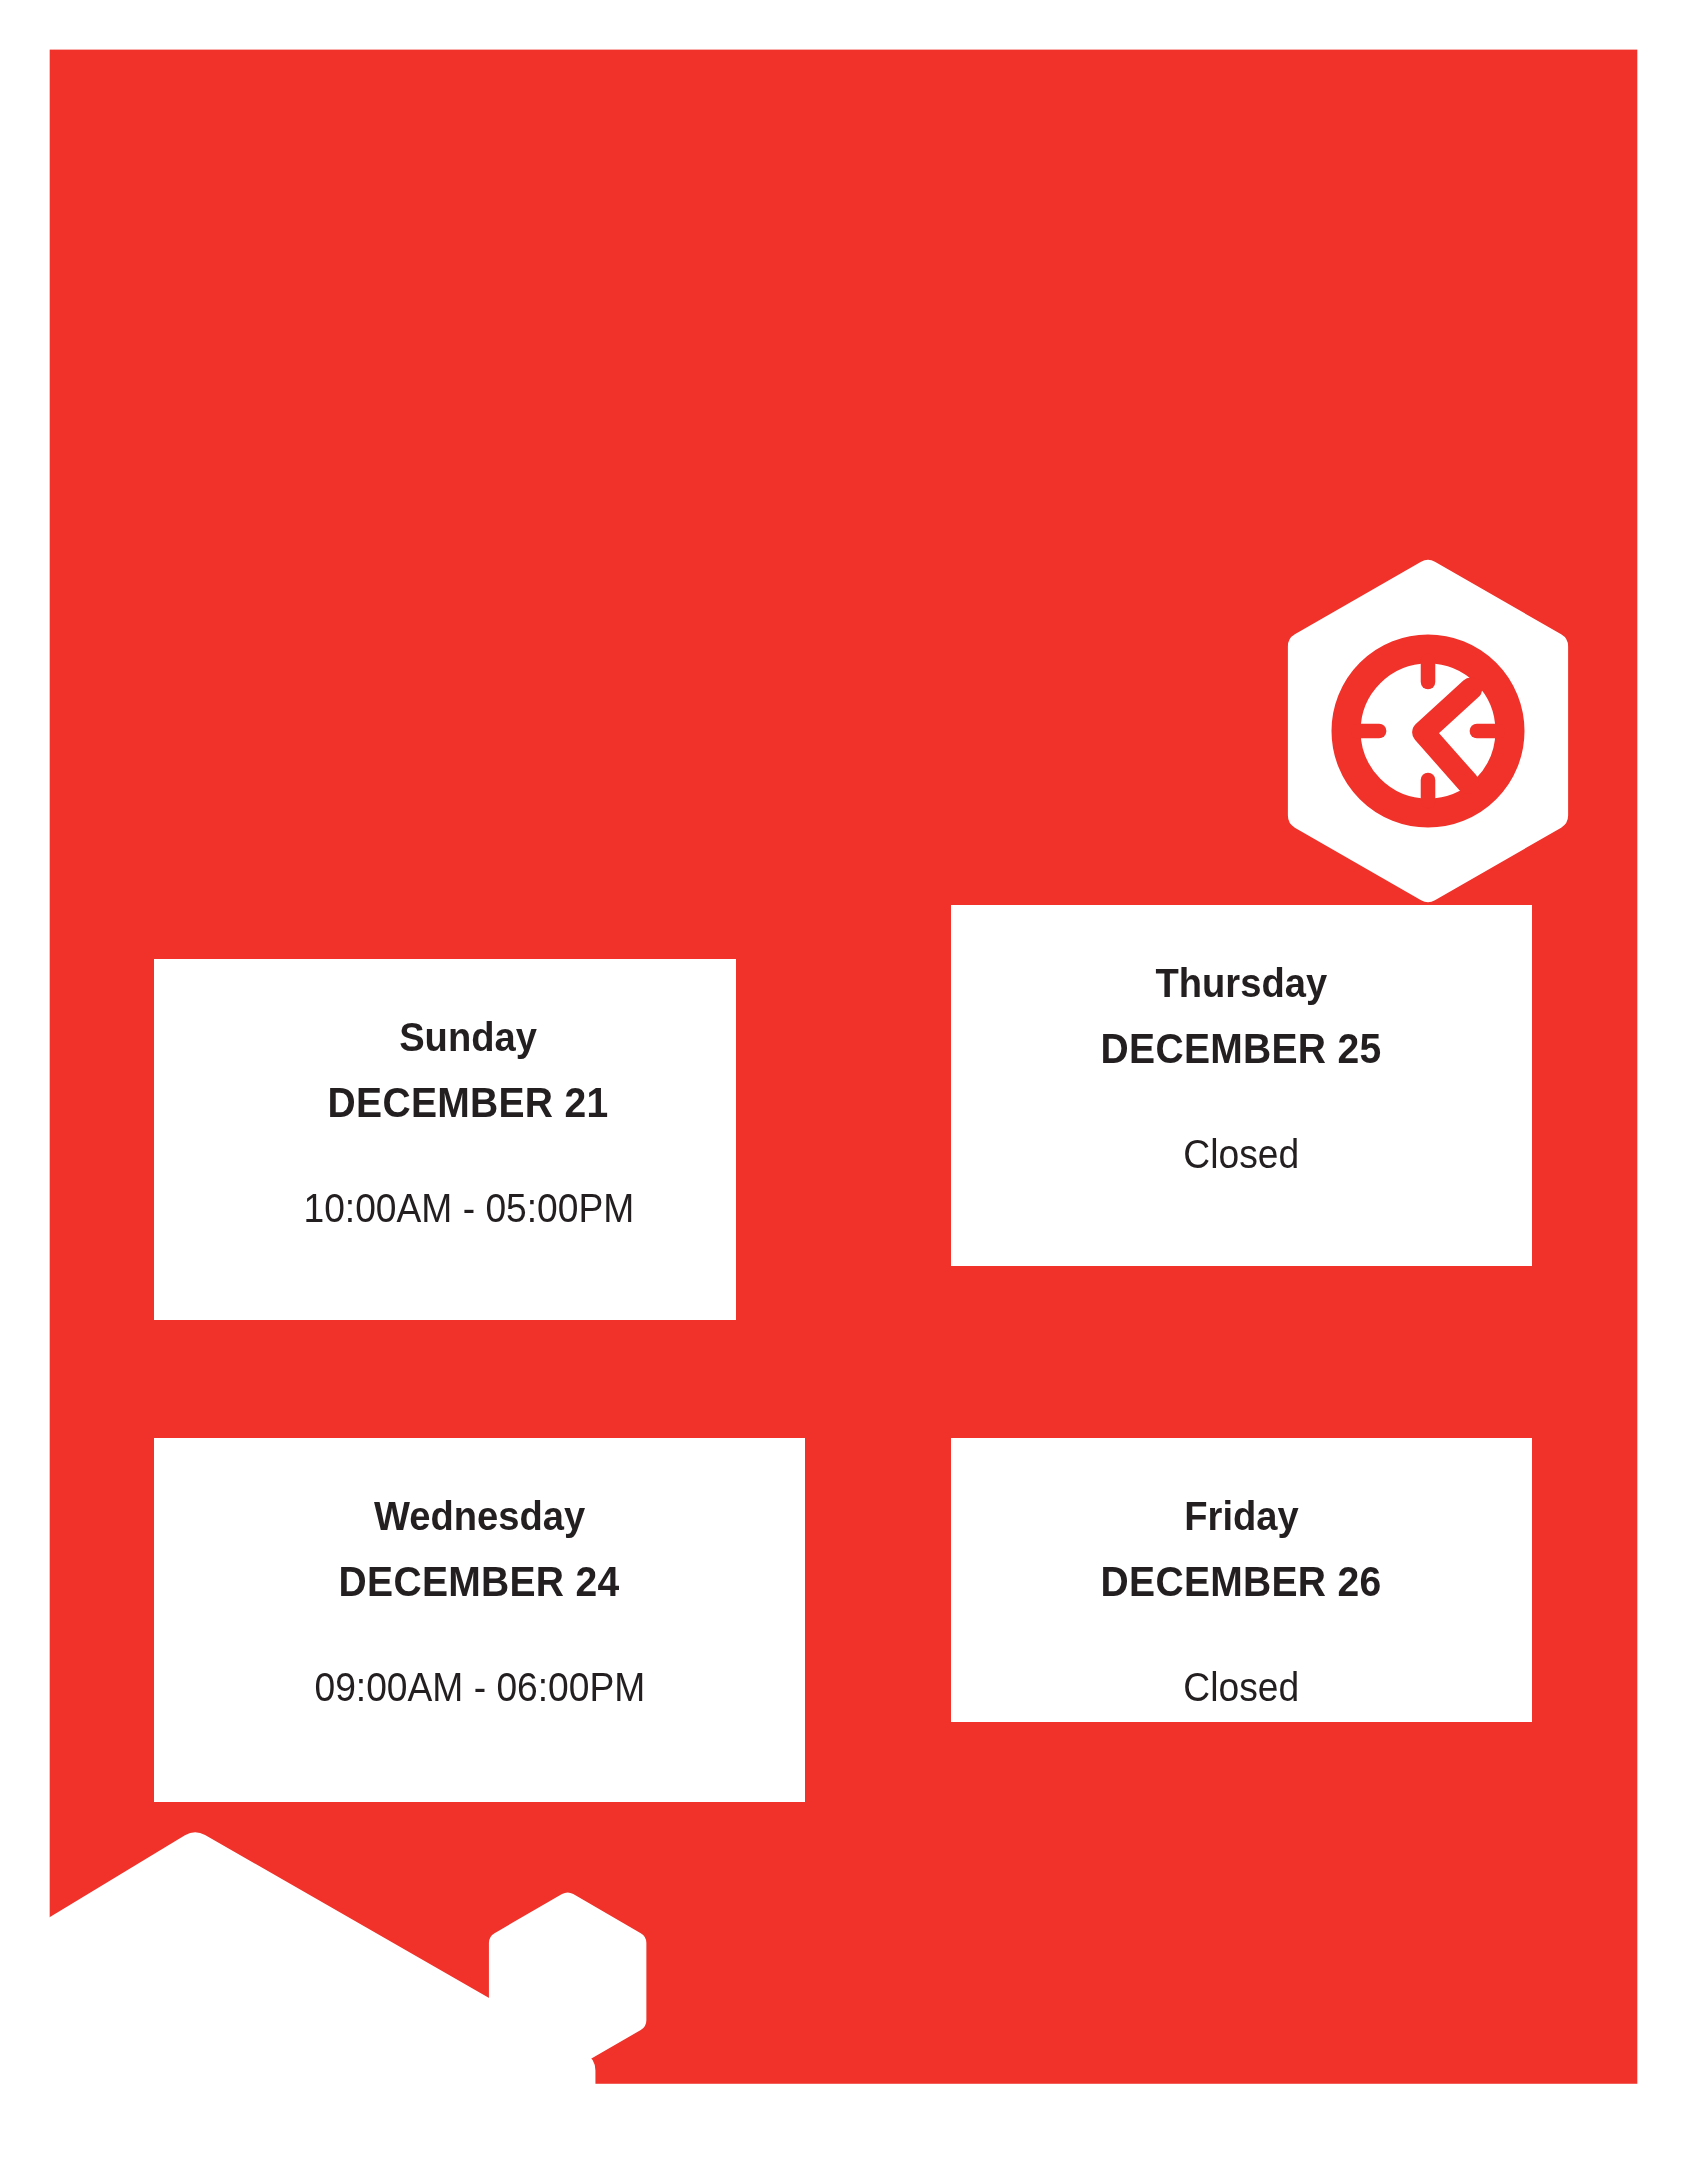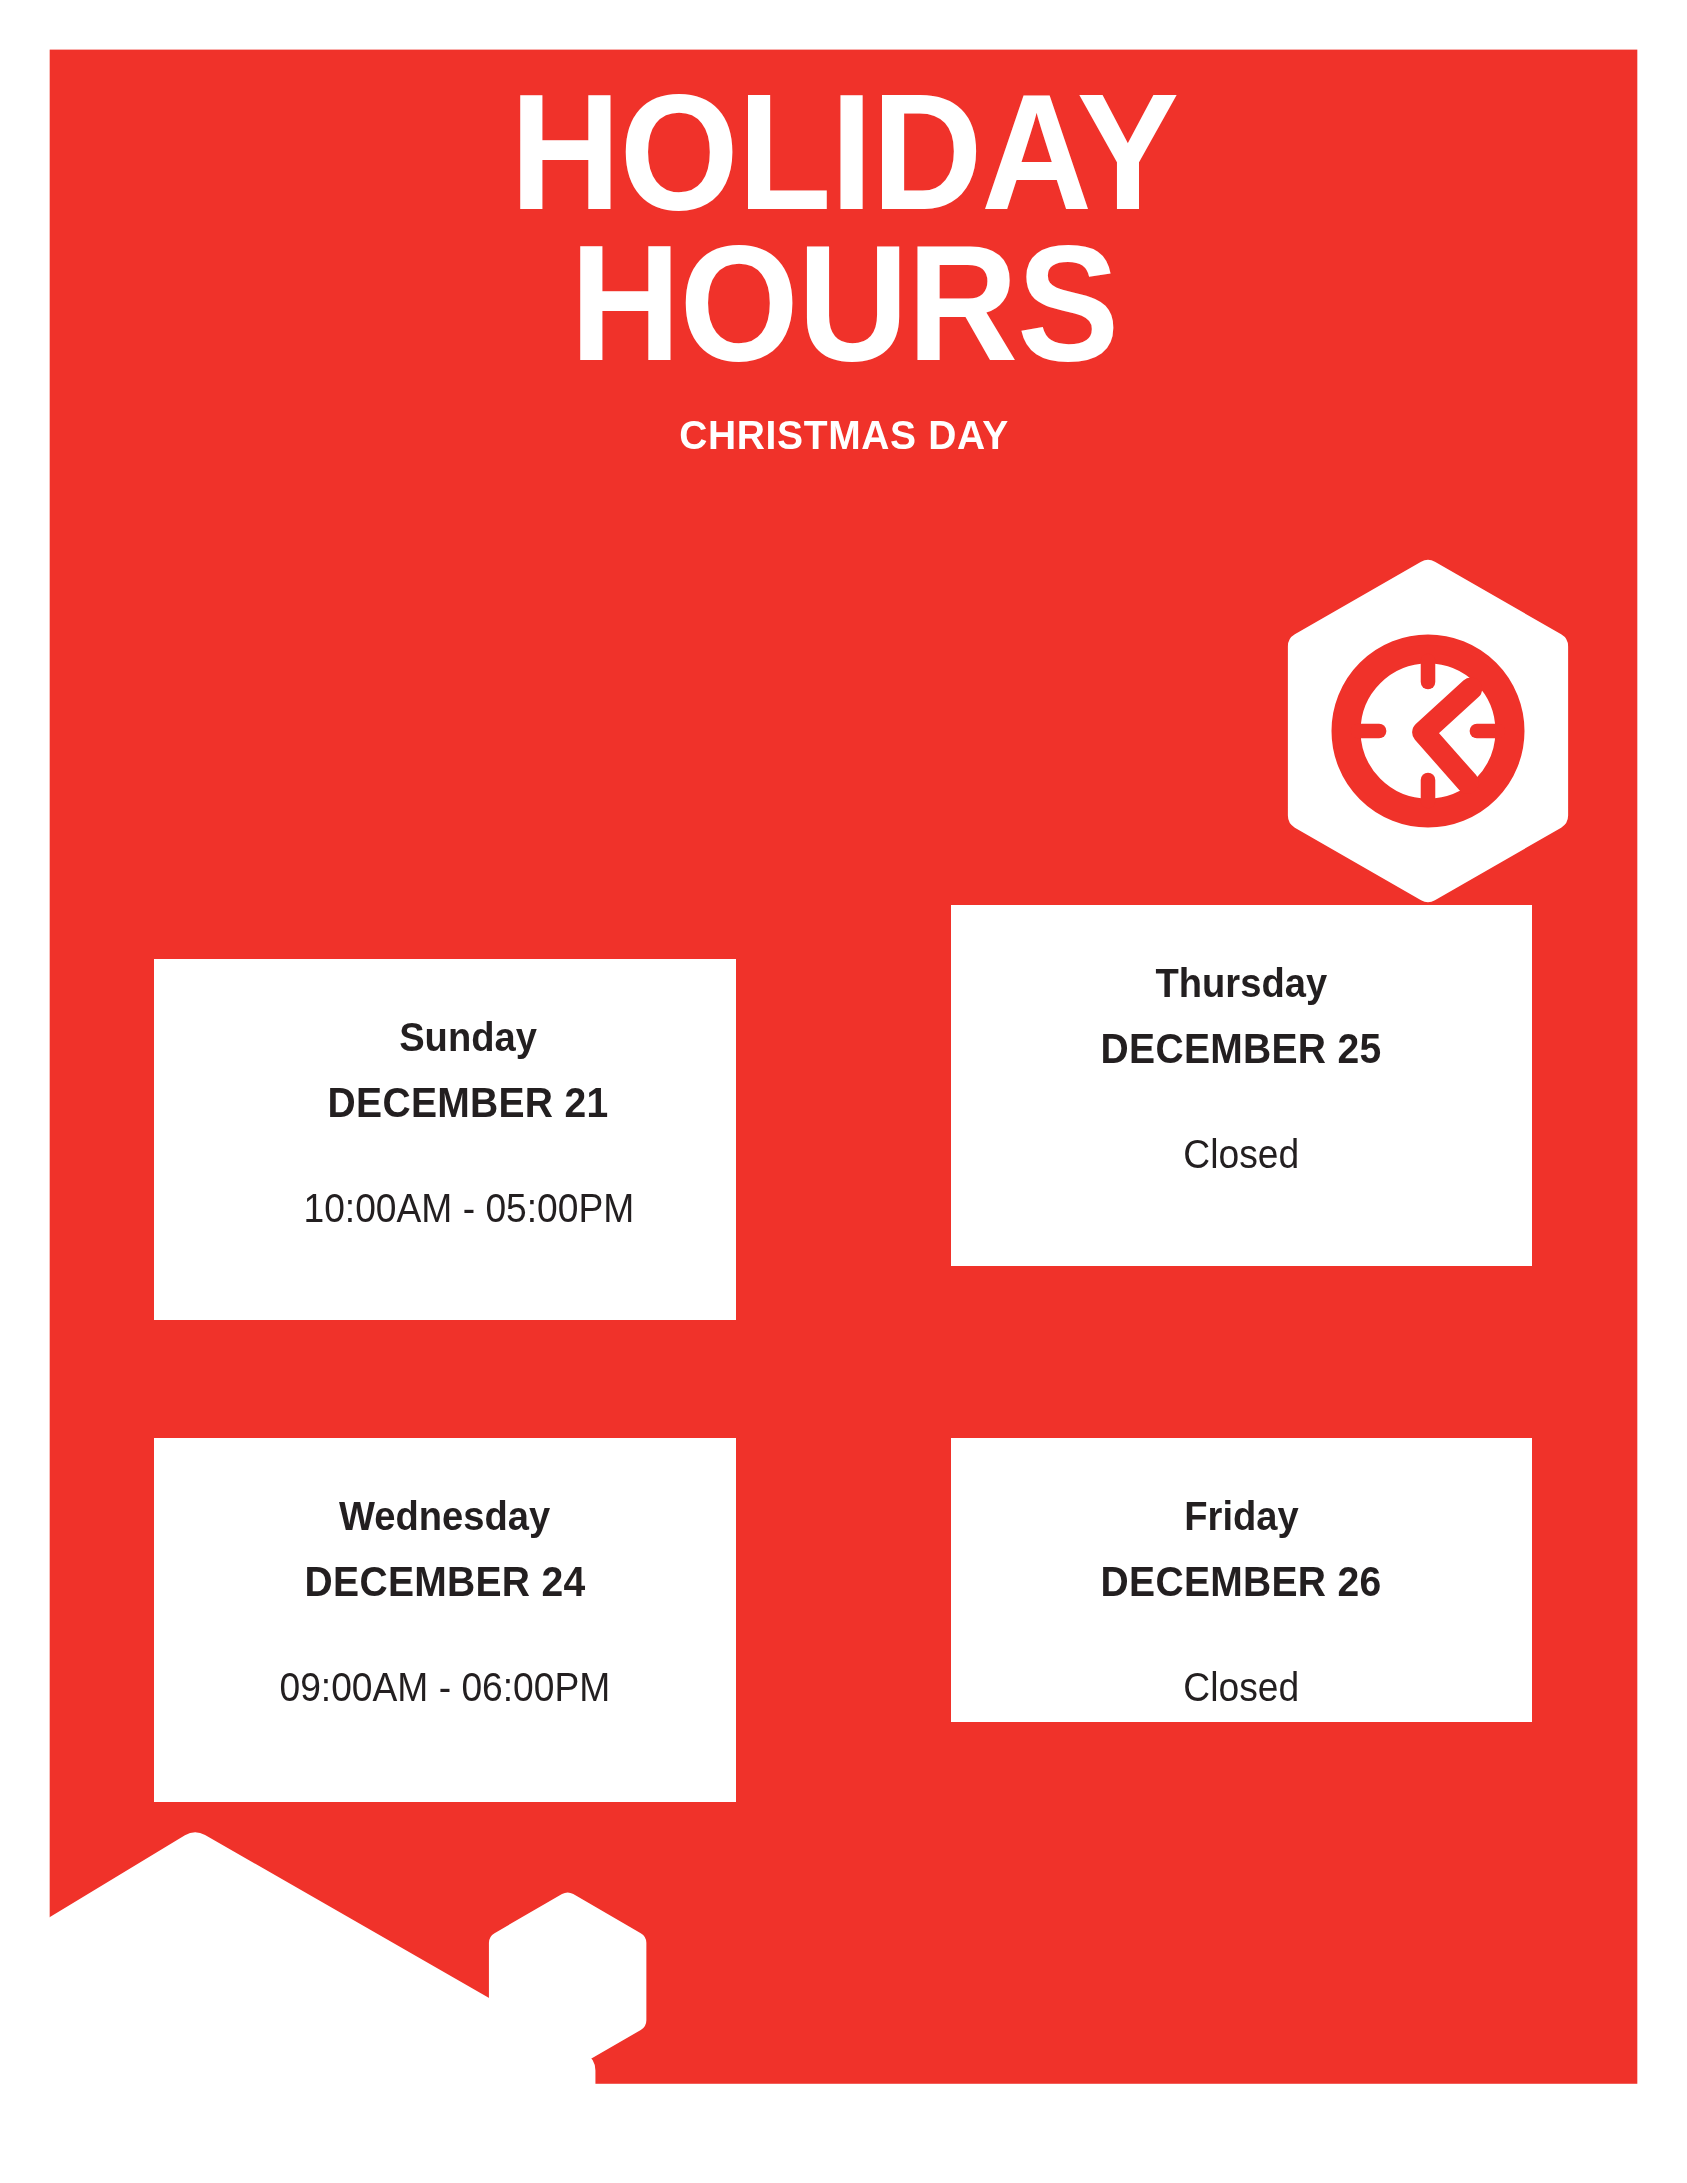--- a/index.html
+++ b/index.html
@@ -71,21 +71,21 @@
   .card {
     position: absolute;
     background: #ffffff;
     box-sizing: border-box;
     display: flex;
     flex-direction: column;
     align-items: center;
   }
   .card-r1c1 { left: 154px;  top: 959px; width: 582px; height: 361px; padding-left: 47px; }
   .card-r1c2 { left: 951px; top: 905px; width: 581px; height: 361px; }
-  .card-r2c1 { left: 154px;  top: 1438px; width: 582px; height: 364px; }
+  .card-r2c1 { left: 154px;  top: 1438px; width: 651px; height: 364px; }
   .card-r2c2 { left: 951px; top: 1438px; width: 581px; height: 284px; }
 
   .card-day {
     color: #231f20;
     font-family: "Liberation Sans", sans-serif;
     font-weight: bold;
     font-size: 41px;
     line-height: 1.0;
     margin-top: 58px;
     transform: scaleX(0.93);
@@ -143,27 +143,20 @@
 
     <path d="M 858 2878
              L 960 2937
              L 960 3054
              L 858 3113
              L 756 3054
              L 756 2937
              Z" fill="#FFFFFF" stroke="#FFFFFF" stroke-width="34" stroke-linejoin="round"></path>
   </svg>
 
-  <div class="header">
-    <h1 class="title">
-      <span class="title-line title-line-1">HOLIDAY</span>
-      <span class="title-line">HOURS</span>
-    </h1>
-    <div class="subtitle">CHRISTMAS DAY</div>
-  </div>
 
   <svg class="clock-badge" viewBox="0 0 466 520" aria-hidden="true">
 
     <path d="M 233 22
              L 424 132
              L 424 388
              L 233 498
              L 42 388
              L 42 132
              Z" fill="#FFFFFF" stroke="#FFFFFF" stroke-width="42" stroke-linejoin="round"></path>

